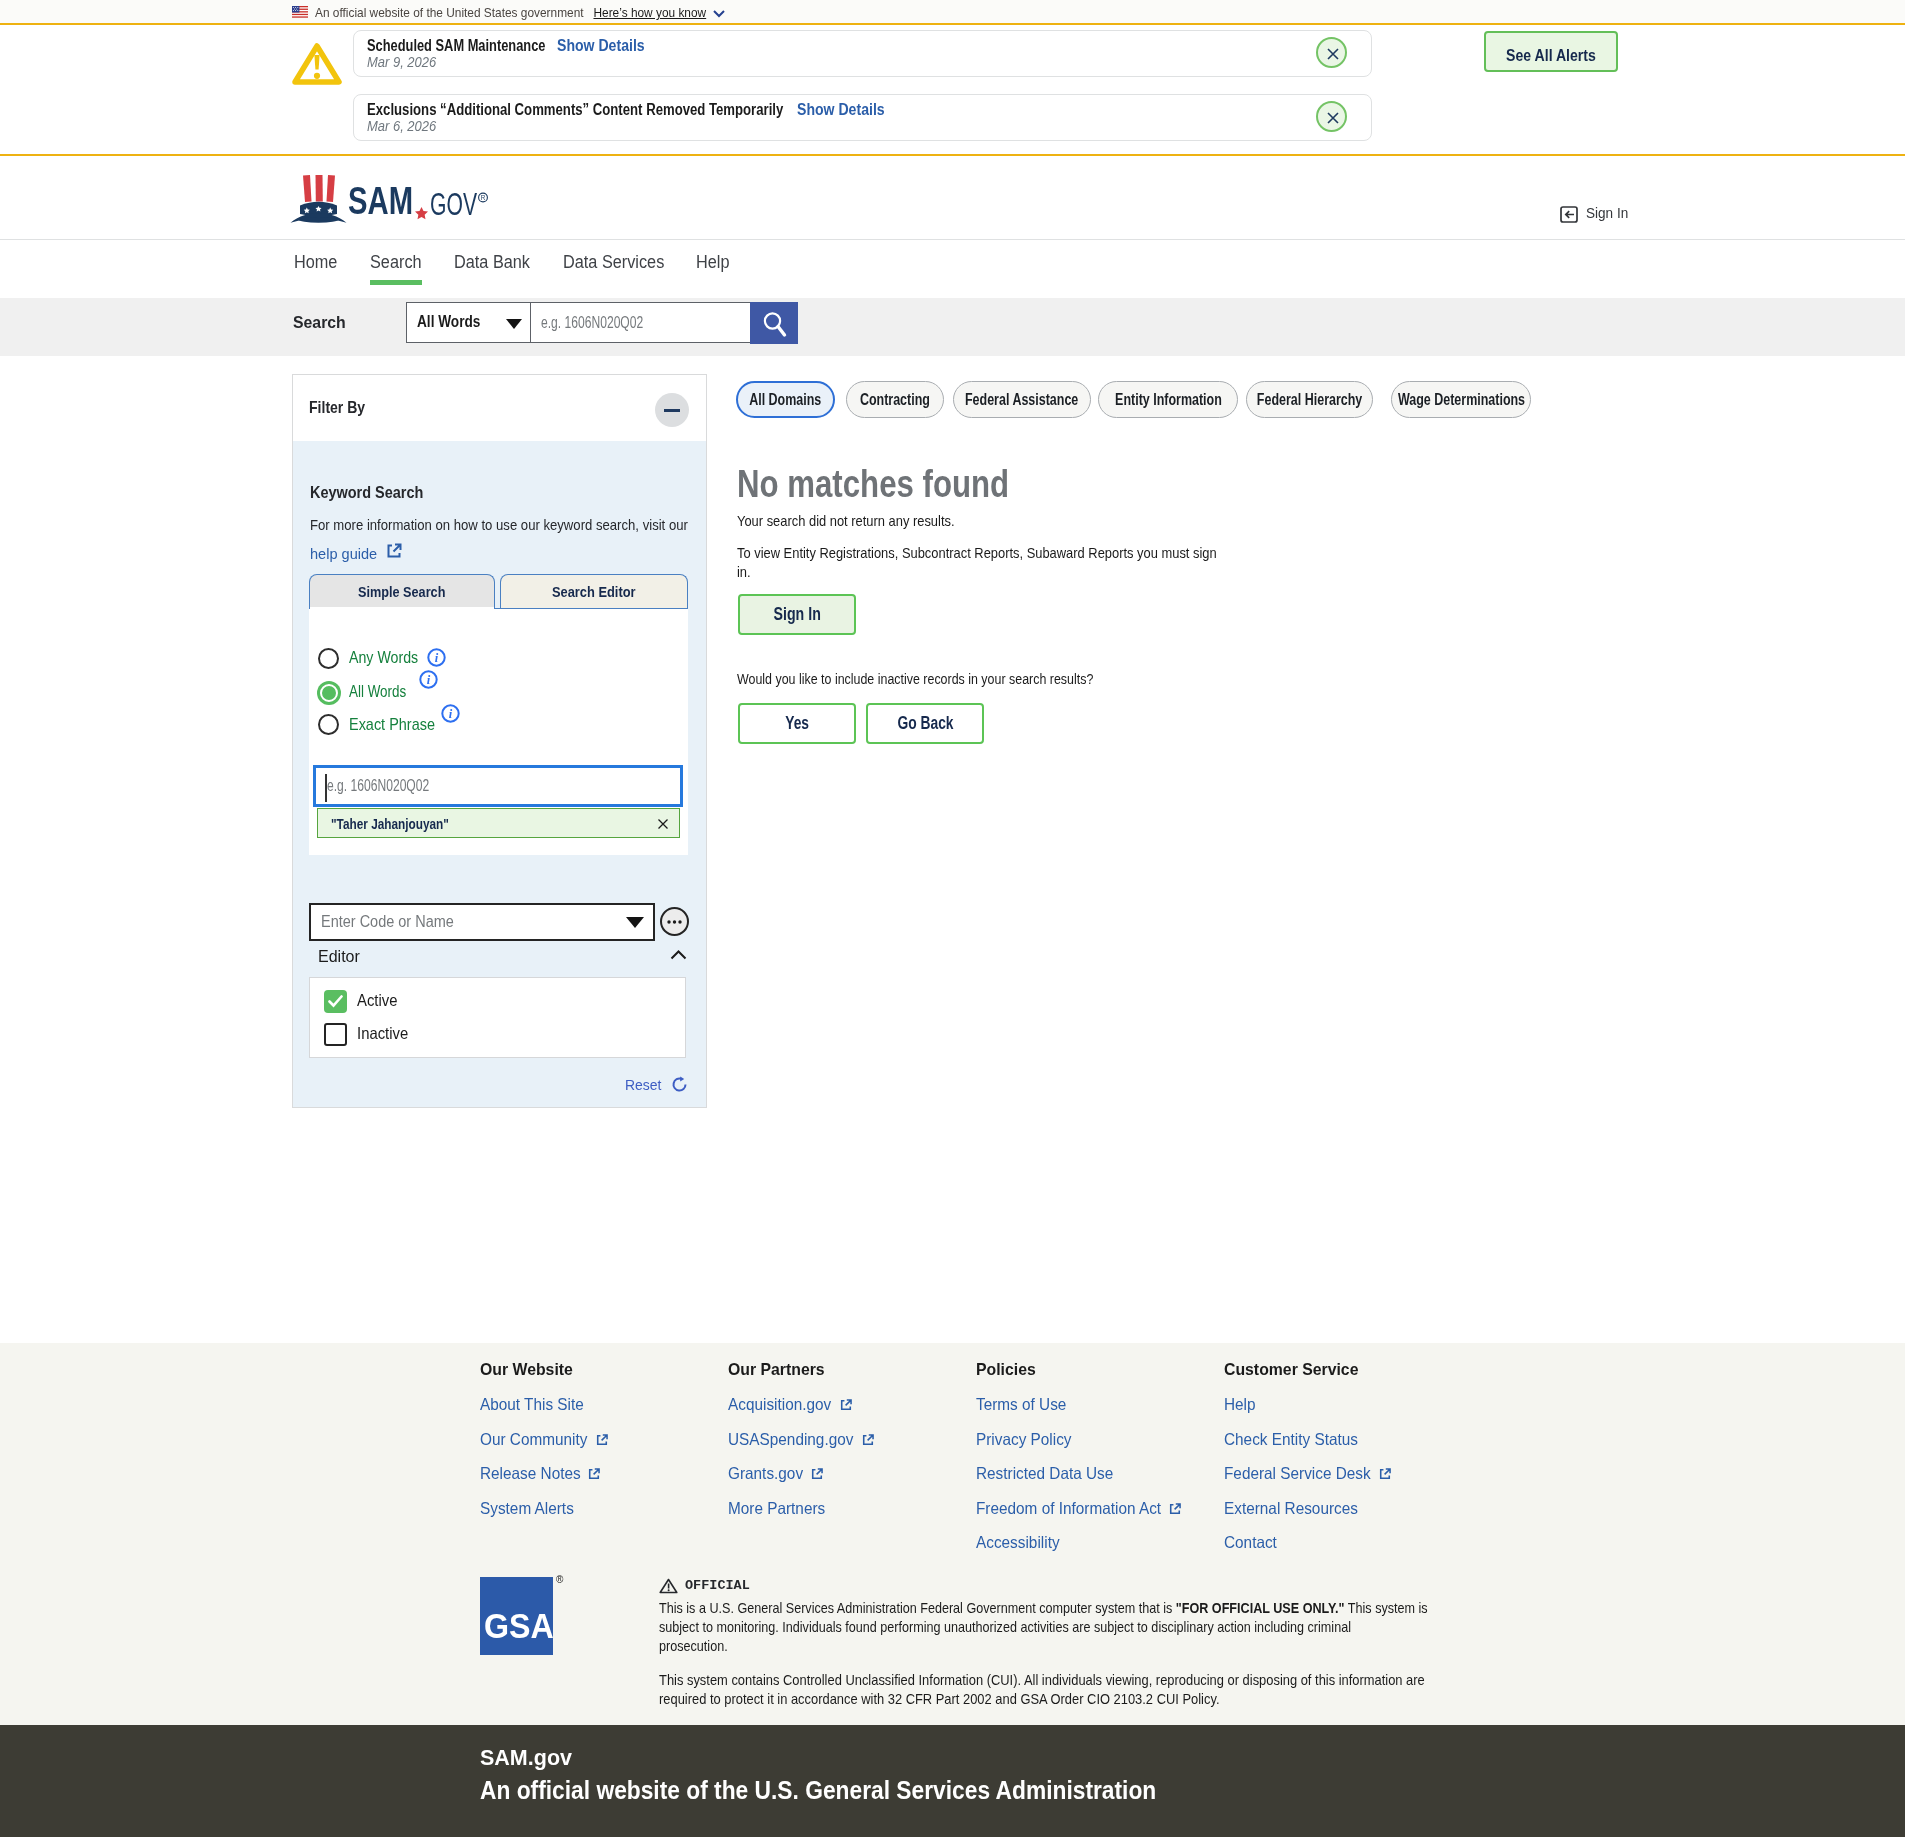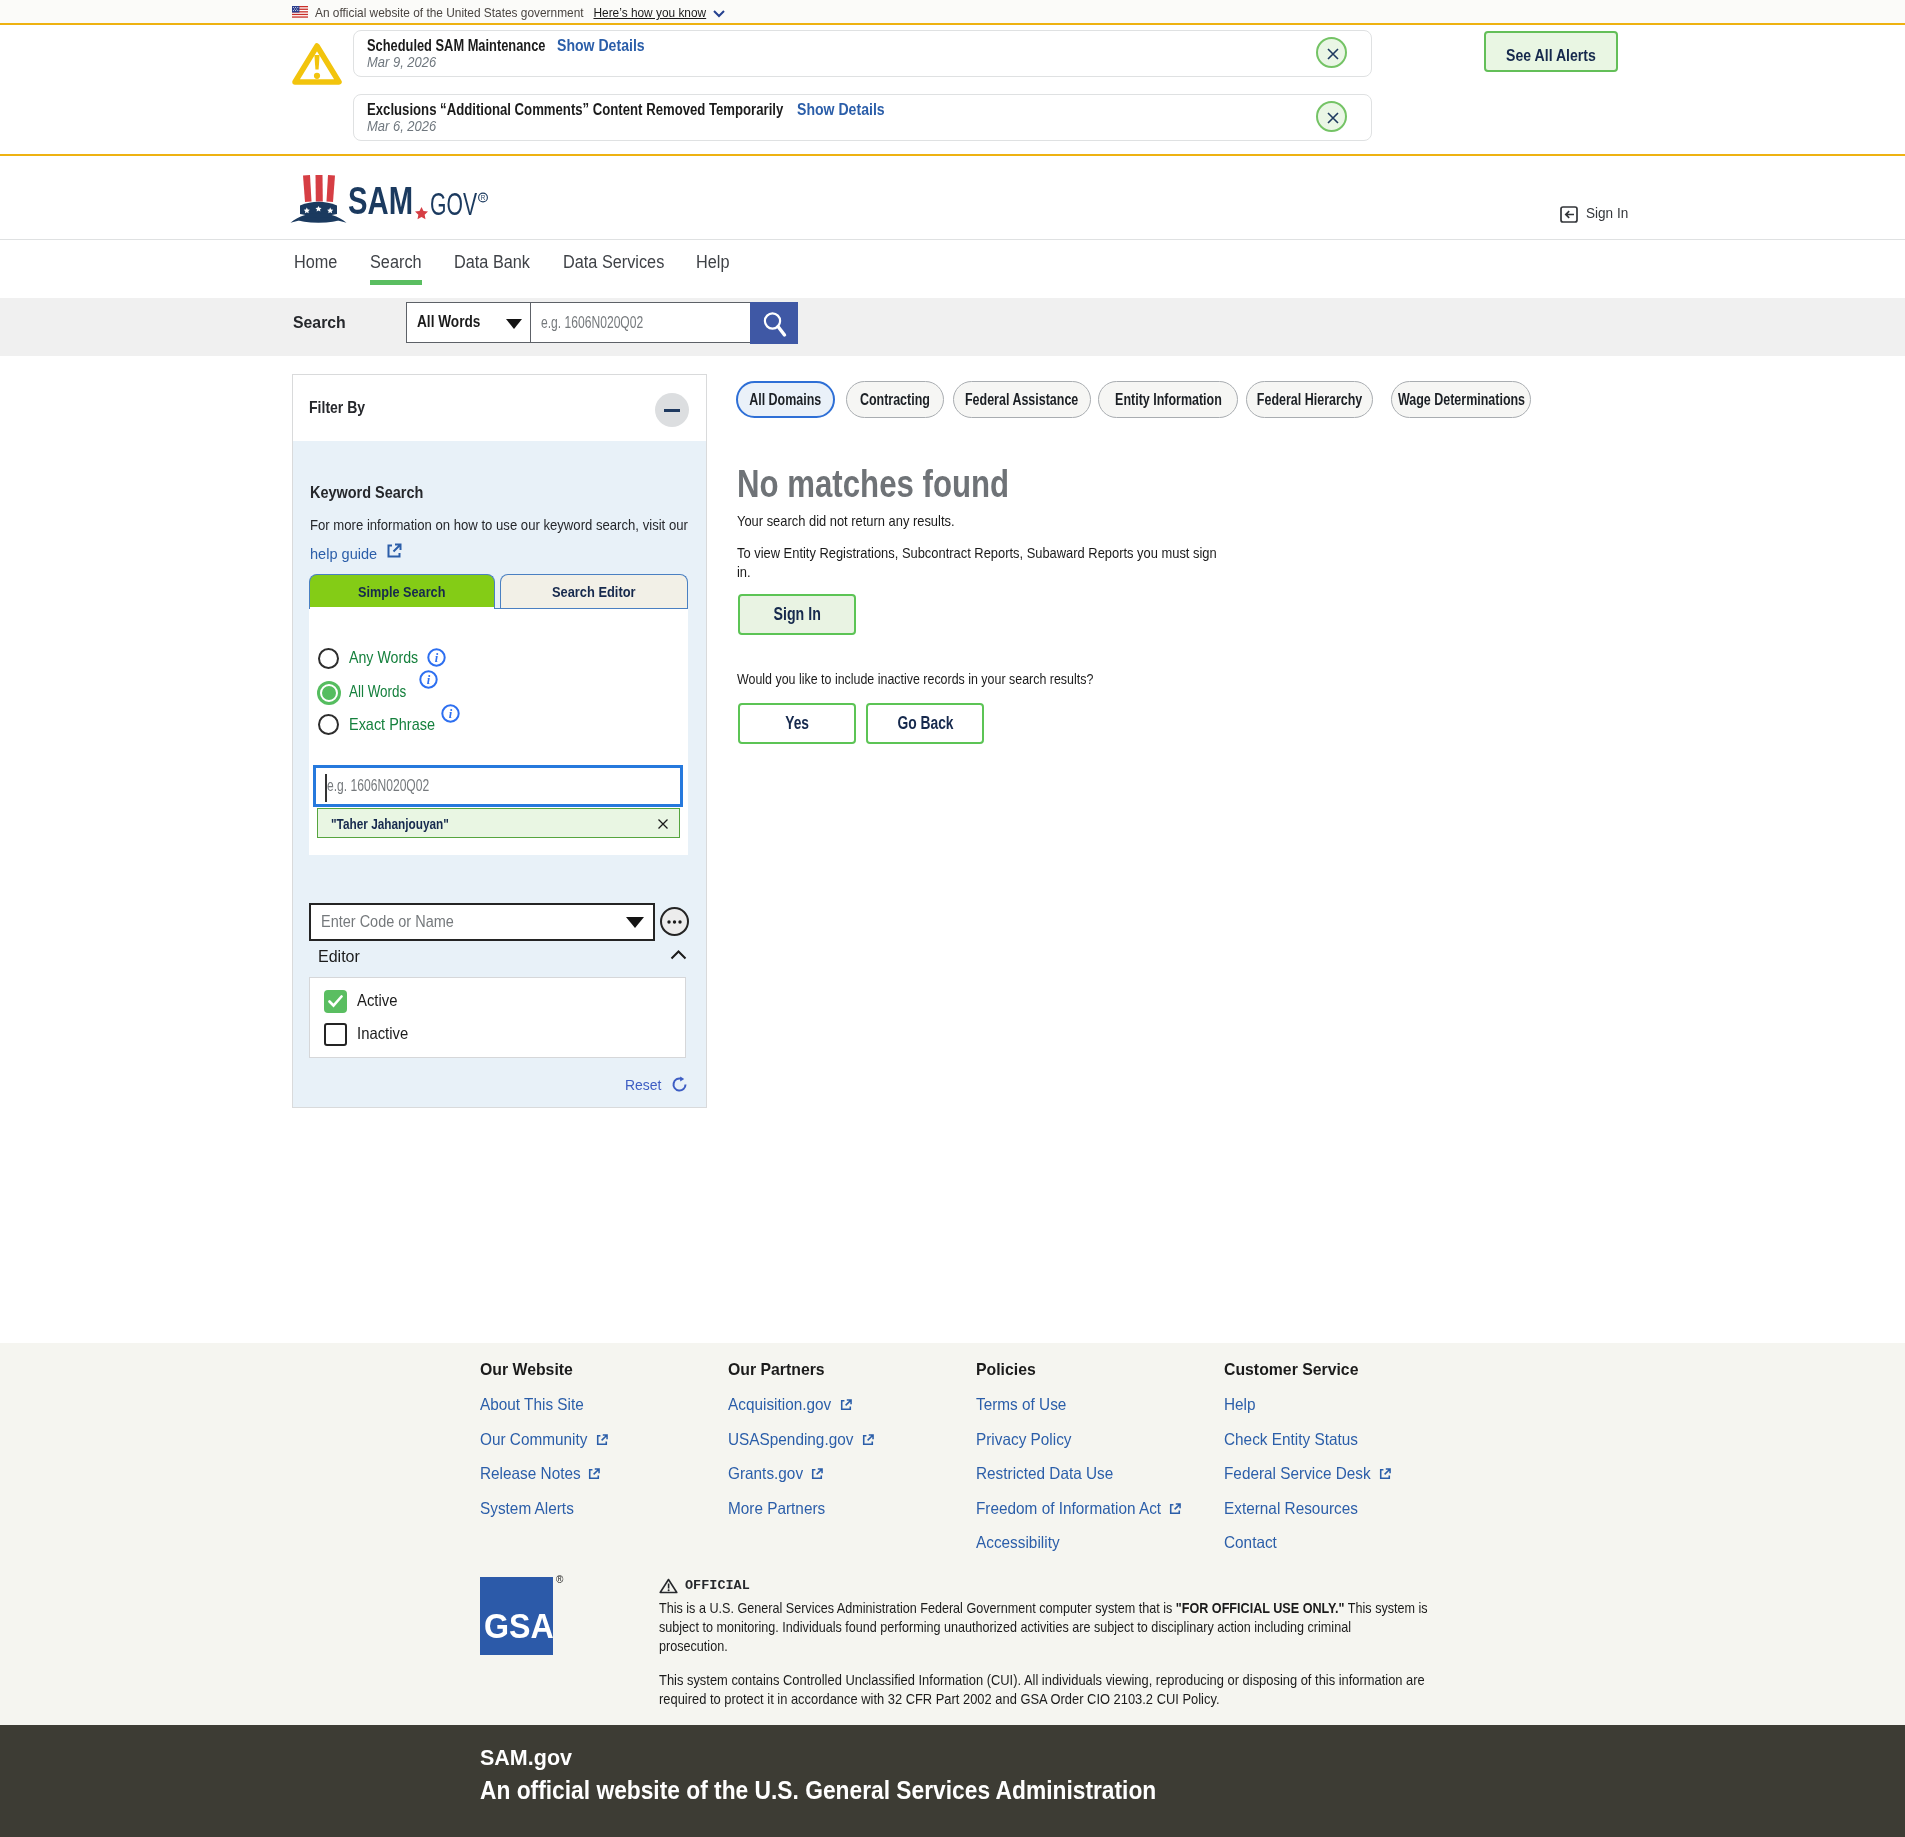--- a/index.html
+++ b/index.html
@@ -35,21 +35,21 @@
 #sb-sel .ar { position:absolute; left:99px; top:16px; width:0; height:0; border-left:8px solid transparent; border-right:8px solid transparent; border-top:10px solid #131313; }
 #sb-inp { left:531px; top:302px; width:220px; height:41px; background:#fff; border:1px solid #5d6167; border-left:none; }
 #sb-btn { left:750px; top:302px; width:48px; height:42px; background:#3f58a5; }
 .ph16 { font-size:16px; color:#75797c; }
 
 #panel { left:292px; top:374px; width:415px; height:734px; border:1px solid #d9dadb; background:#e8f1f8; }
 #panel .hh { position:absolute; left:0; top:0; width:413px; height:66px; background:#fff; }
 .minus { position:absolute; left:655px; top:393px; width:34px; height:34px; border-radius:50%; background:#dcdee0; }
 .minus::after { content:""; position:absolute; left:9px; top:15.5px; width:16px; height:3px; background:#1f3a60; }
 .tab { top:574px; height:34px; border:1px solid #4a80c2; border-bottom:none; border-radius:8px 8px 0 0; font-size:15px; font-weight:bold; color:#16294d; text-align:center; line-height:33px; }
-#tab1 { left:309px; width:186px; background:#84cc16; }
+#tab1 { left:309px; width:186px; background:#e5e5e5; }
 #tab2 { left:500px; width:188px; background:#f2f0e7; }
 #tabbody { left:309px; top:608px; width:379px; height:247px; background:#fff; border-top:1px solid #4a80c2; }
 #tab1c { left:310px; top:607px; width:184px; height:2px; background:#fff; }
 .rad { position:absolute; width:21px; height:21px; border:2.5px solid #2d2d2d; border-radius:50%; background:#fff; }
 .radon { position:absolute; left:317px; top:681px; width:24px; height:24px; border-radius:50%; background:#55bd5f; }
 .radon::after { content:""; position:absolute; left:3px; top:3px; width:14px; height:14px; border:2px solid #fff; border-radius:50%; background:#55bd5f; }
 .rlbl { position:absolute; font-size:17px; color:#15803d; }
 #kwinput { left:313px; top:765px; width:370px; height:42px; border:3px solid #2679dd; background:#fff; }
 #kwinput .caret { position:absolute; left:9px; top:6px; width:1.5px; height:28px; background:#333; }
 #tag { left:317px; top:808px; width:363px; height:30px; background:#e9f6e3; border:1px solid #56a53e; }

